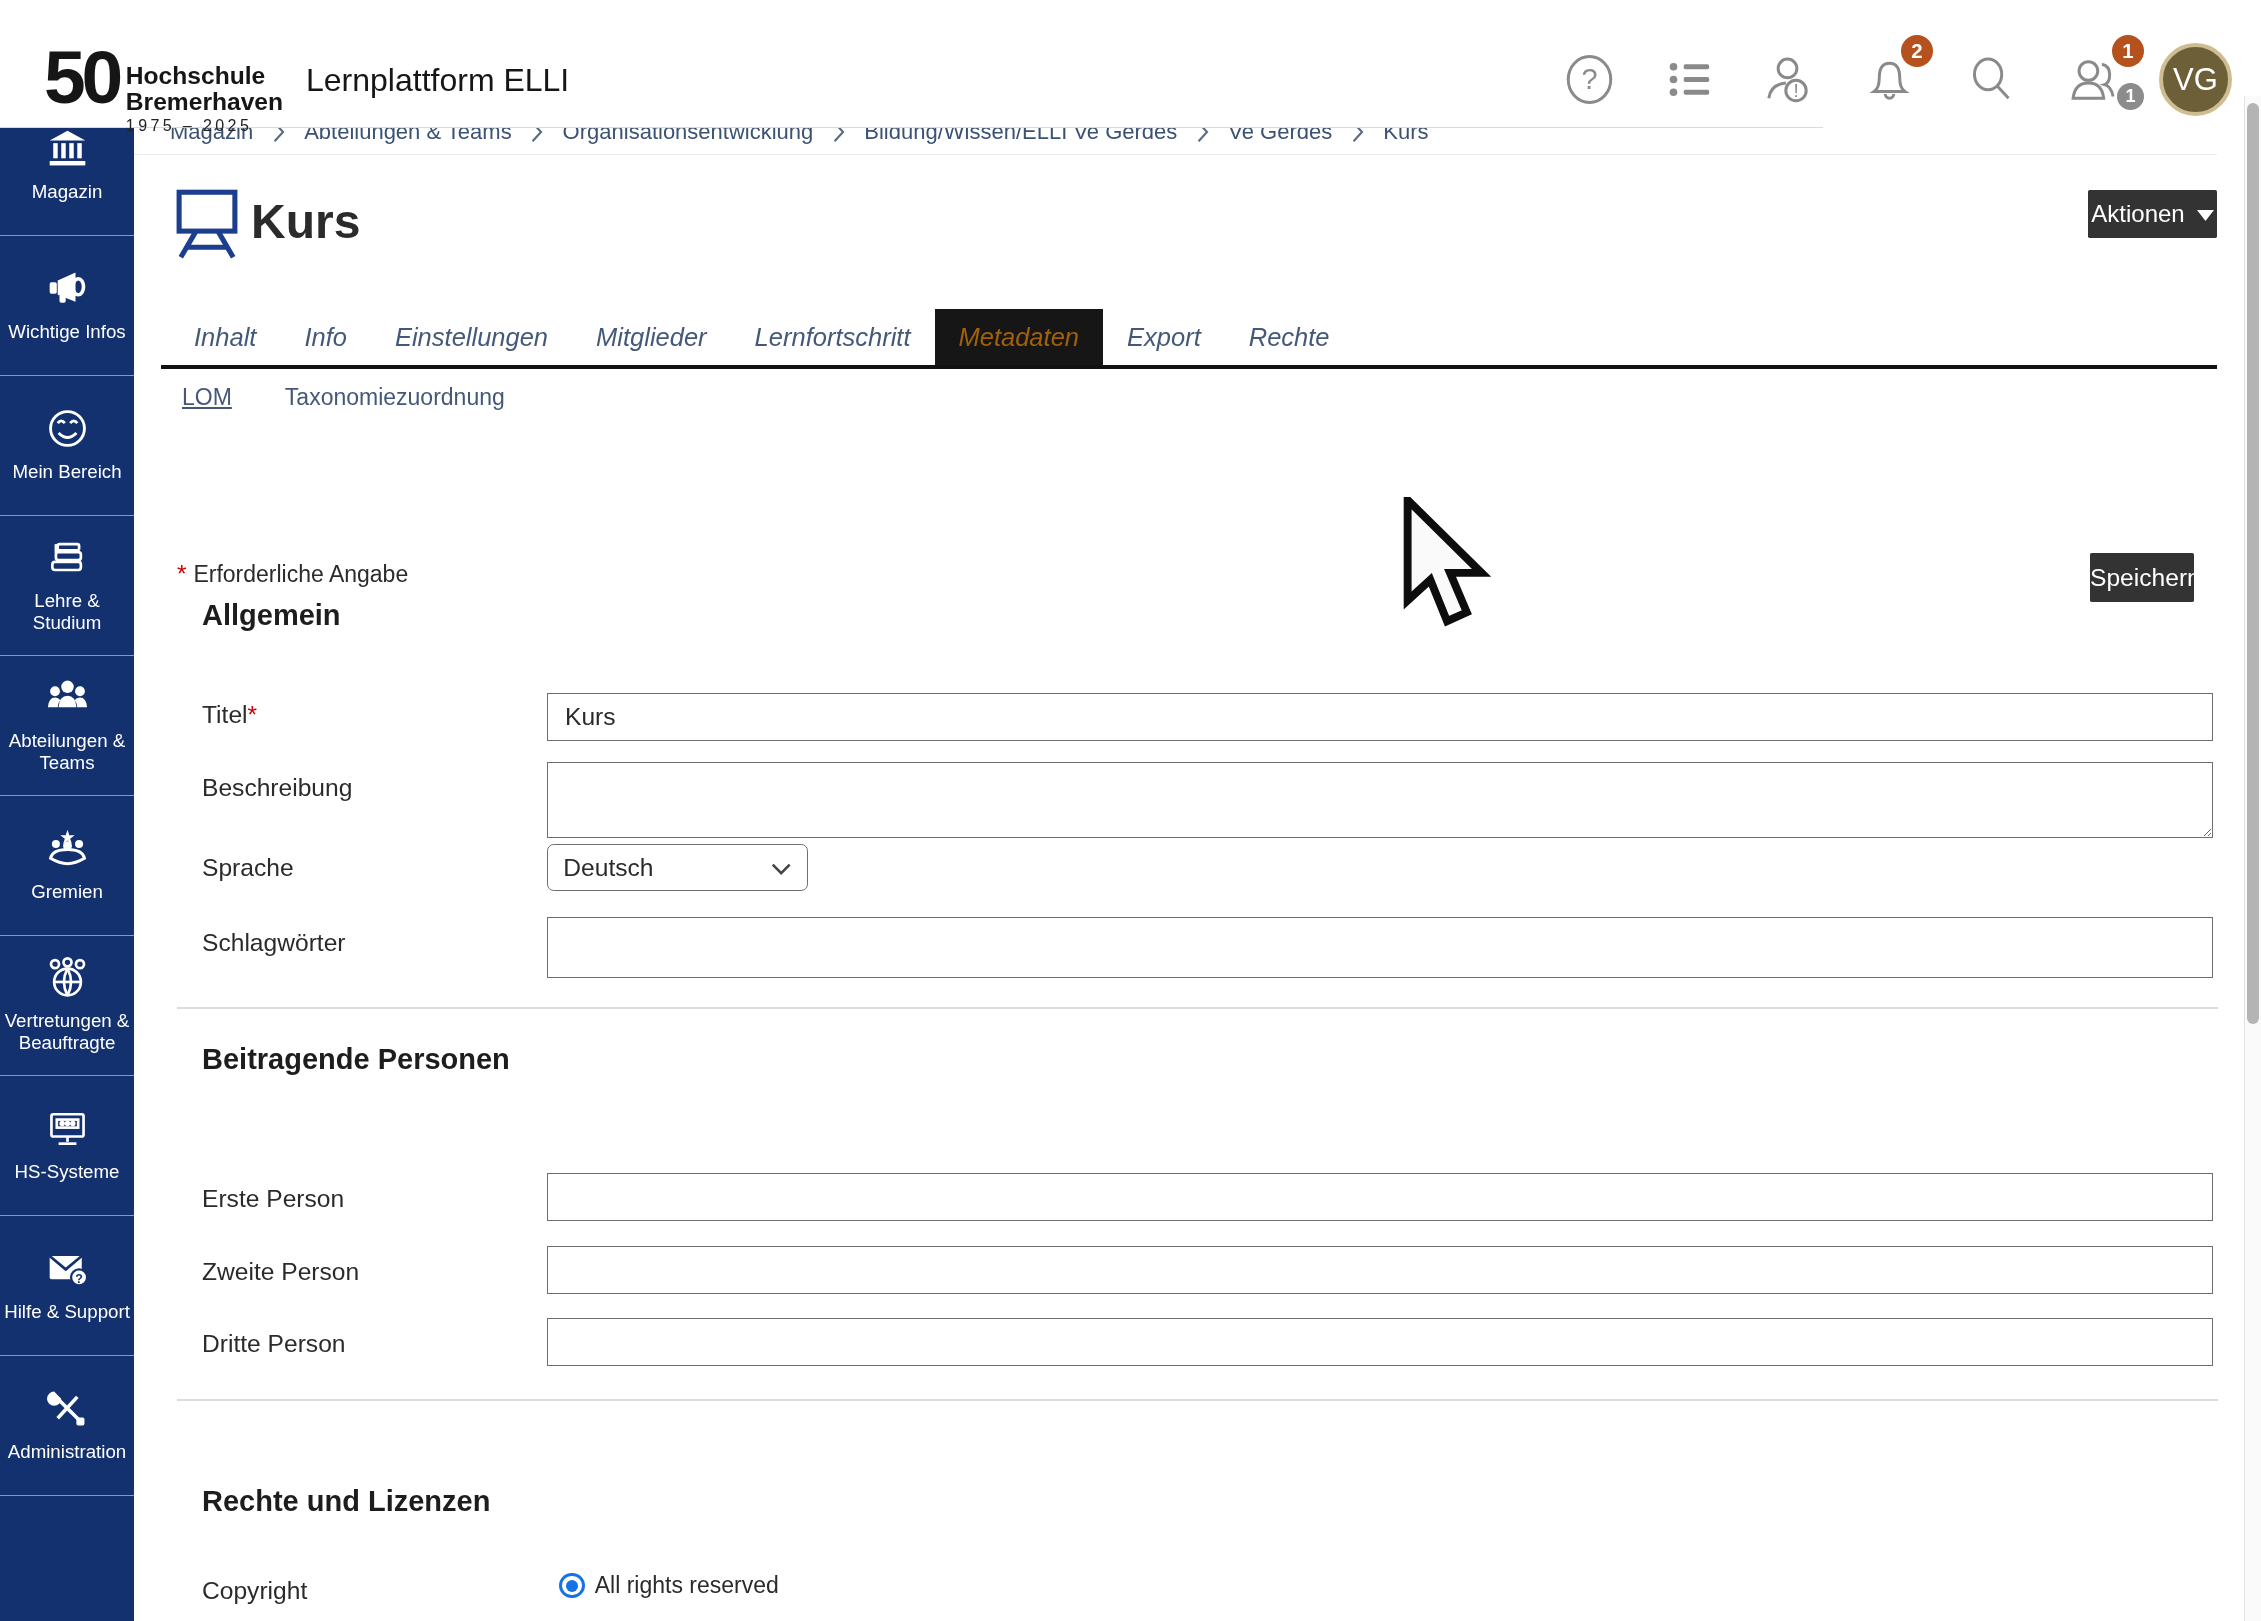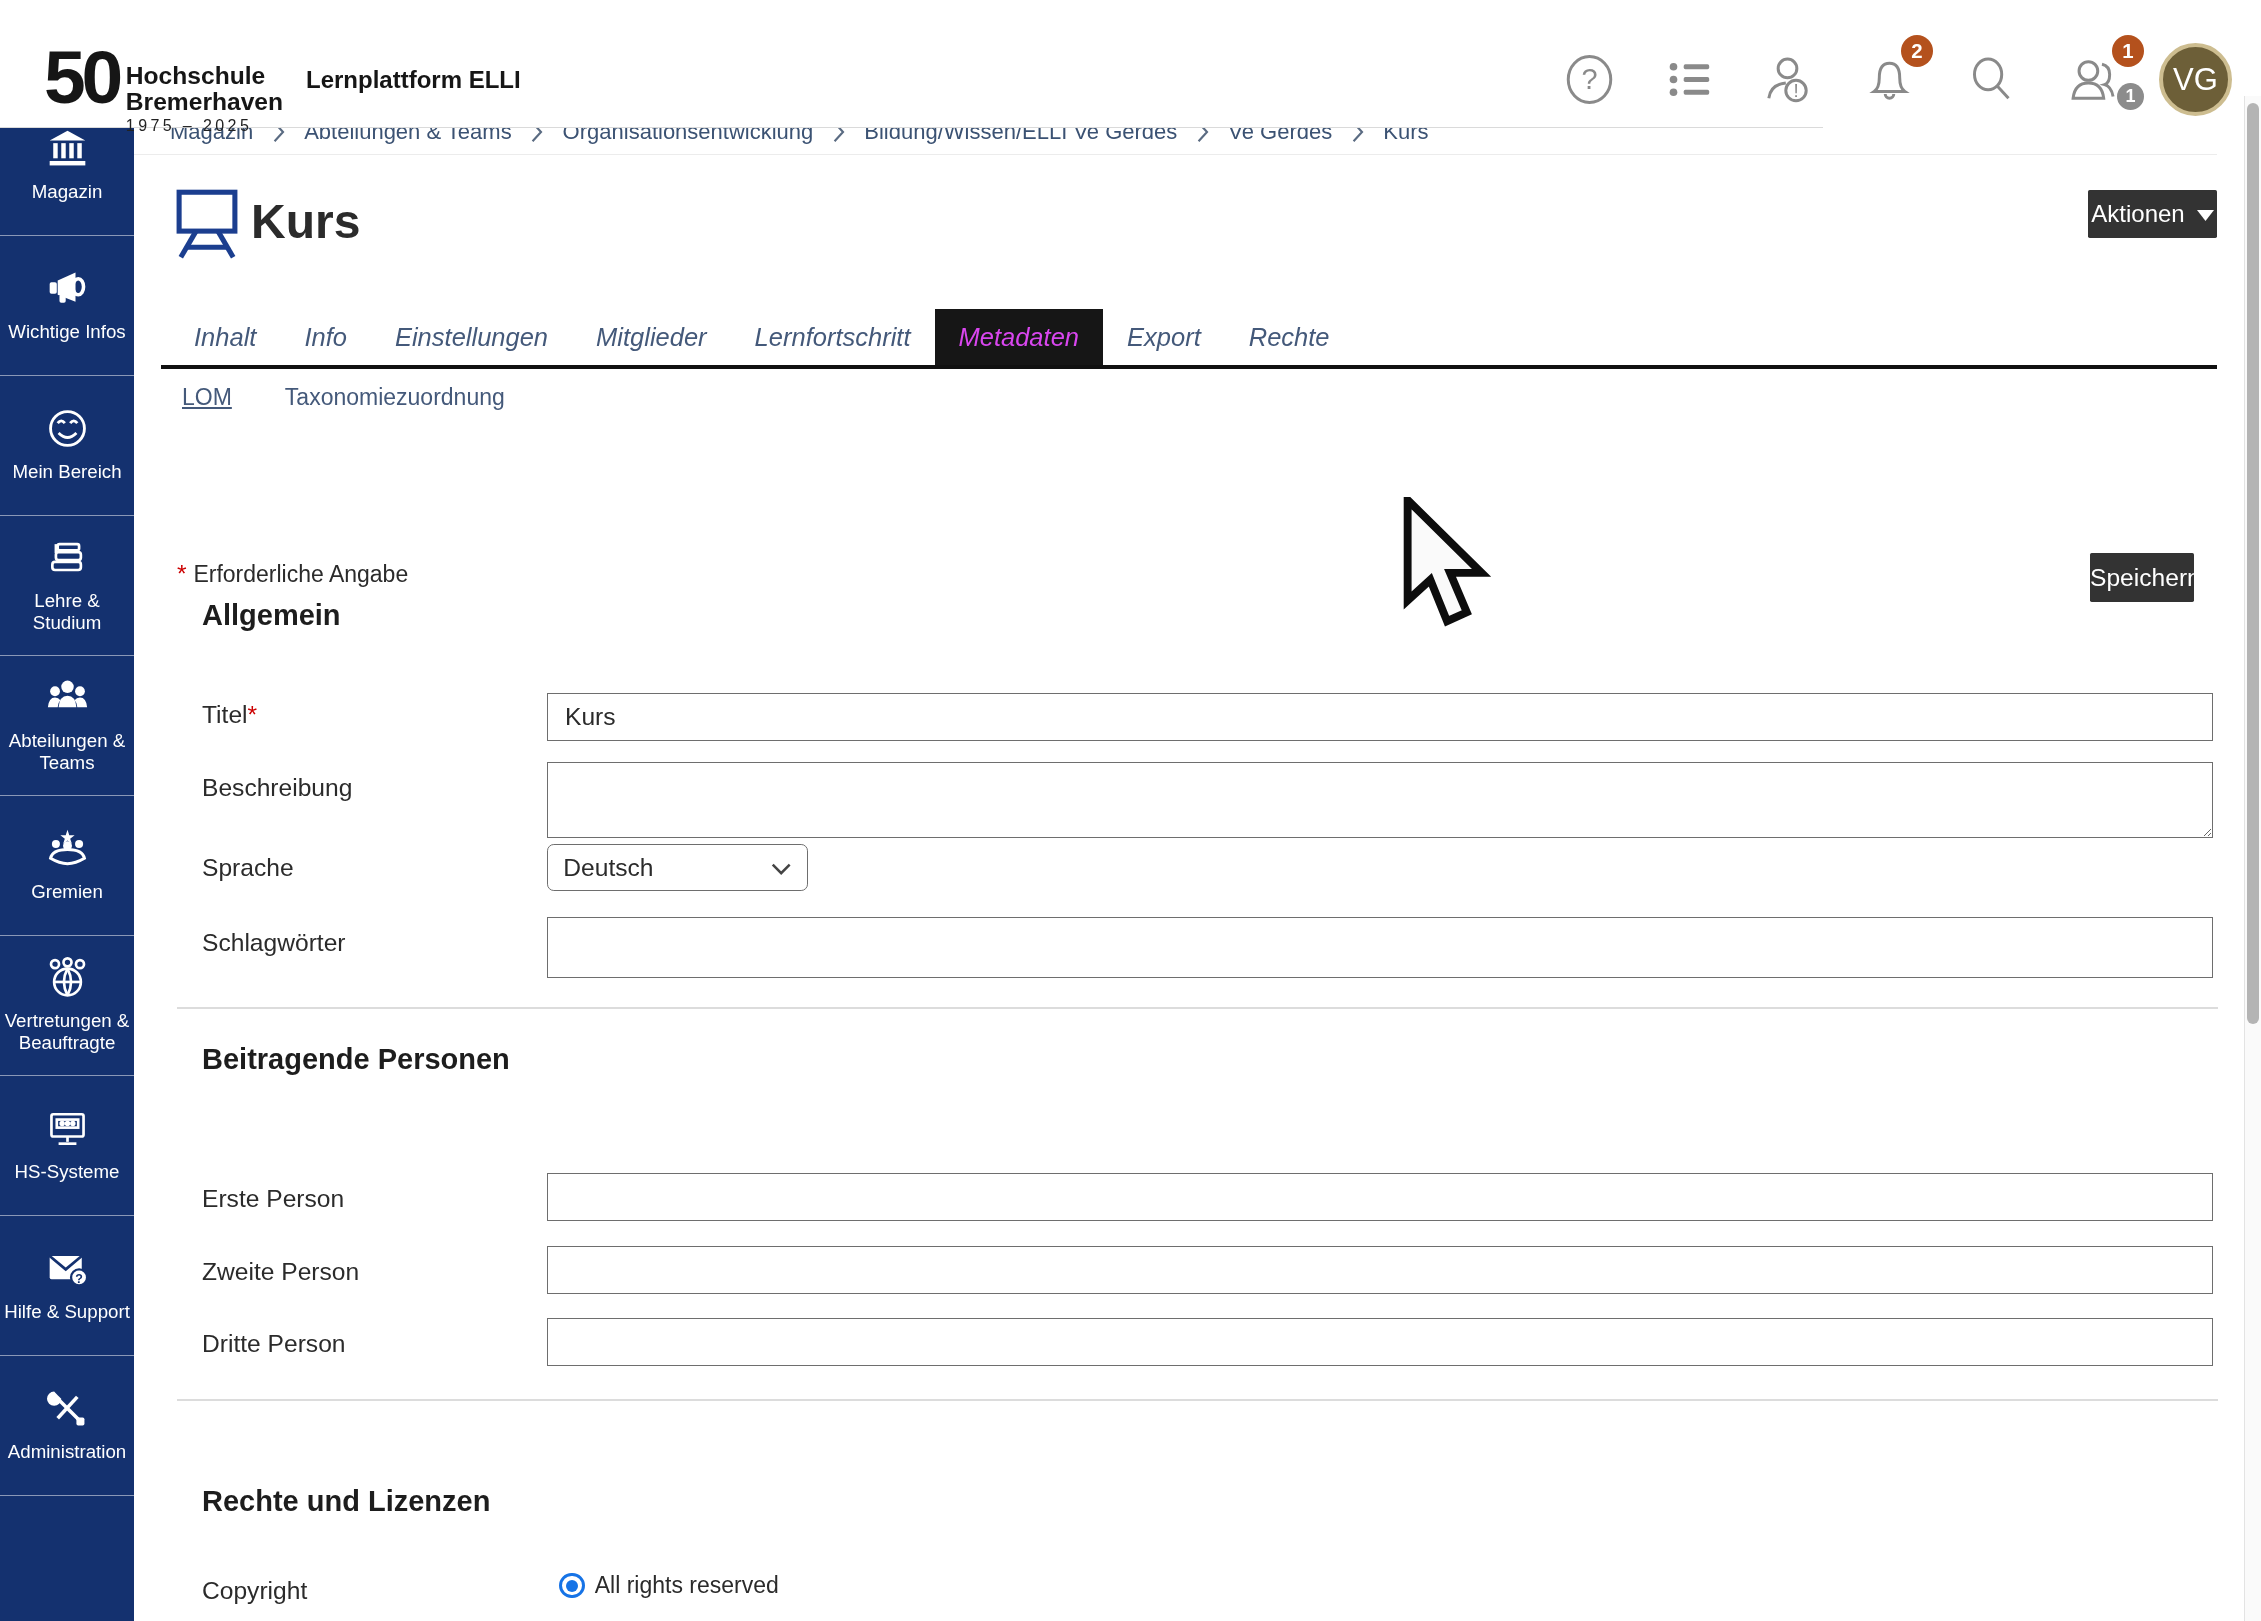--- a/index.html
+++ b/index.html
@@ -9,21 +9,21 @@
 
   
   .topbar { position:absolute; left:0; top:0; width:1823px; height:96px; background:#fff;
             border-bottom:1.7px solid #dadada; z-index:5;margin-top:32px; }
   .logo { position:absolute; left:44px; top:5.1px; display:flex; align-items:flex-start; }
   .logo-big { font-size:75px; font-weight:800; letter-spacing:-4.2px; color:#161616; line-height:81px; }
   .logo-right { margin-left:6.8px; margin-top:25.5px; }
   .logo-line { font-size:24.6px; font-weight:700; color:#161616; line-height:26px; }
   .logo-years { font-size:16px; color:#222; letter-spacing:3.4px; margin-top:2.5px; }
   .app-title { position:absolute; left:306px; top:0; height:96px; display:flex; align-items:center;
-               font-size:24px; font-weight:700; color:#161616; }
+               font-size:32px; font-weight:400; color:#161616; }
   .tb-icon { position:absolute; top:22px; width:51px; height:51px; }
   .tb-icon svg { width:51px; height:51px; }
   .badge { position:absolute; border-radius:50%; color:#fff; display:flex; align-items:center;
            justify-content:center; font-weight:700; z-index:6; }
   .badge.orange { background:#b4511d; width:32px; height:32px; font-size:20.4px; }
   .badge.gray { background:#8c8c8c; width:27px; height:27px; font-size:18px; }
   .avatar { position:absolute; left:2159px; top:11px; width:73px; height:73px; border-radius:50%;
             background:#6d5f38; border:4.2px solid #cdbd90; color:#fff; font-size:31px;
             display:flex; align-items:center; justify-content:center; }
 
@@ -46,21 +46,21 @@
 
   .obj-icon { position:absolute; left:174px; top:188px; }
   .page-title { position:absolute; left:251px; top:194px; font-size:48px; font-weight:700; color:#2b2b2b; }
   .actions-btn { position:absolute; left:2088px; top:190px; width:129px; height:48px; background:#333;
                  color:#fff; font-size:24px; display:flex; align-items:center; justify-content:center;
                  gap:12px; border:none; border-radius:1.7px; cursor:pointer; }
 
   .tabs { position:absolute; left:170px; top:309px; display:flex; align-items:flex-end; height:56px;font-style:italic; }
   .tab { height:56px; padding:0 24px; display:flex; align-items:center; font-size:25.5px;
          color:#44597a; cursor:pointer; }
-  .tab.active { background:#161616; color:#d946ef; }
+  .tab.active { background:#161616; color:#a16207; }
   .tabs-underline { position:absolute; left:161px; top:365px; width:2056px; height:4.2px; background:#111; }
 
   .subtabs { position:absolute; left:182px; top:384px; display:flex; gap:53px; font-size:23px; color:#44597a; }
   .subtab { cursor:pointer; }
   .subtab.active { text-decoration:underline; }
 
   .banner { position:absolute; left:161px; top:452px; width:2056px; height:78px; background:#efefef;
             display:flex; align-items:center; justify-content:center; gap:17px; cursor:pointer; }
   .banner-text { font-size:26px; color:#262626; }
 

